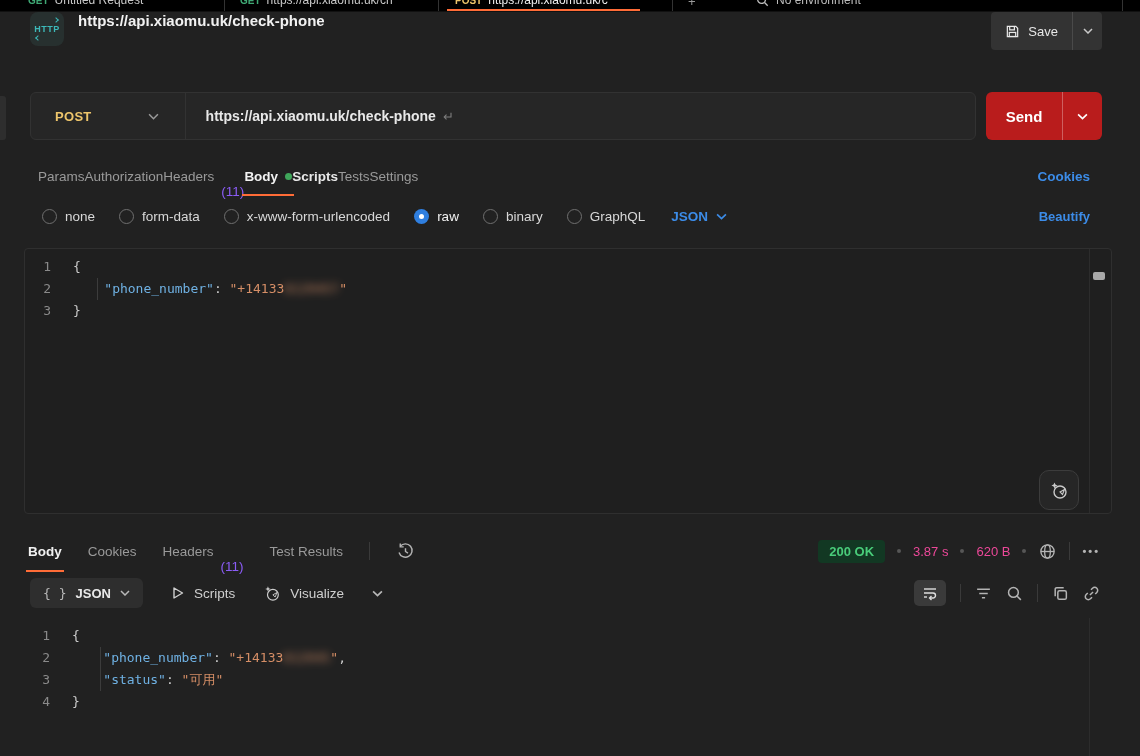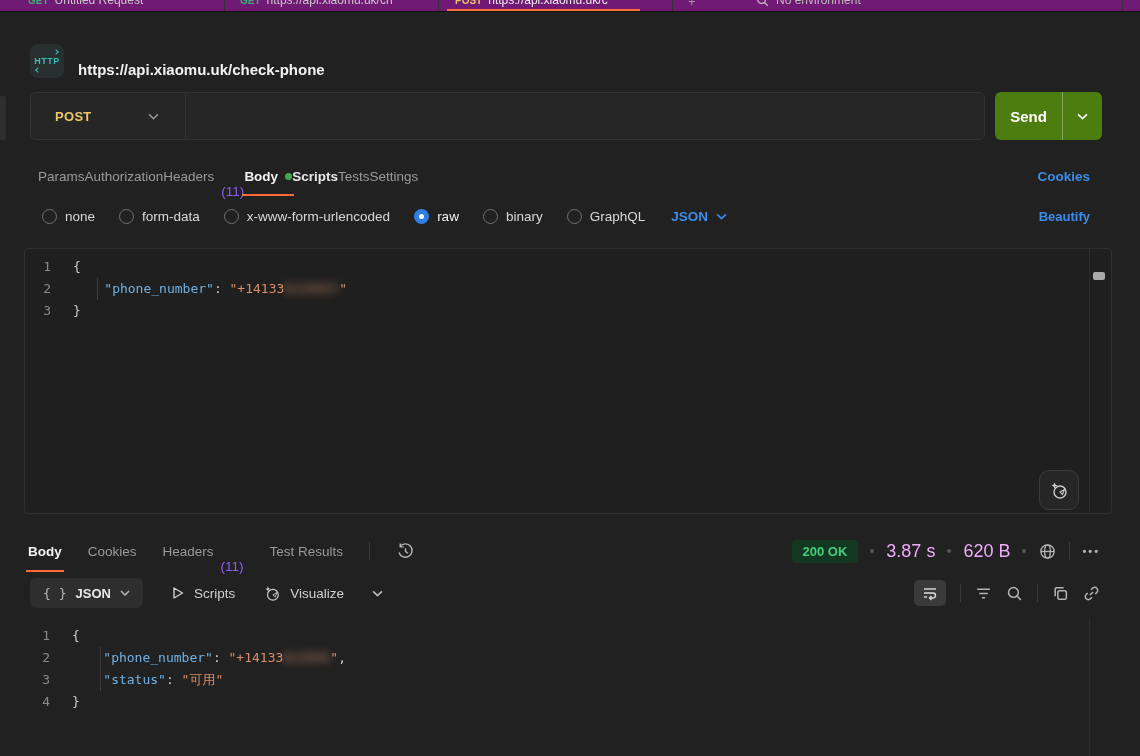--- a/index.html
+++ b/index.html
@@ -1,51 +1,51 @@
 <!DOCTYPE html>
 <html><head>
 <meta charset="utf-8">
 <style>
   * { margin:0; padding:0; box-sizing:border-box; }
   html,body { width:1140px; height:756px; background:#212121; overflow:hidden;
     font-family:"Liberation Sans", sans-serif; color:#d6d6d6; }
   .app { position:relative; width:1140px; height:756px; }
 
   
-  .topbar { position:relative; height:12px; background:#701a75; border-bottom:1px solid #111; overflow:hidden; }
+  .topbar { position:relative; height:12px; background:#000000; border-bottom:1px solid #111; overflow:hidden; }
   .topbar .tt { position:absolute; top:-7px; font-size:12px; color:#c9c9c9; white-space:nowrap; }
   .tt .m-get  { color:#3fa874; font-weight:bold; font-size:10px; margin-right:6px; }
   .tt .m-post { color:#edc56b; font-weight:bold; font-size:10px; margin-right:6px; }
   .tab-underline { position:absolute; left:447px; top:9px; width:193px; height:2px; background:#ff6c37; }
   .topbar .tdiv { position:absolute; top:0; width:1px; height:12px; background:#333; }
   .topbar .plus { position:absolute; top:-6px; left:688px; color:#9a9a9a; font-size:13px; }
   .topbar .env { position:absolute; top:-7px; left:756px; font-size:12px; color:#bdbdbd; display:flex; gap:7px; align-items:center; }
 
   
-  .req-header { height:66px; display:flex; align-items:flex-end; padding:0 38px 0 30px; }
+  .req-header { height:66px; display:flex; align-items:flex-start; padding:0 38px 0 30px; }
   .http-badge { width:34px; height:34px; border-radius:8px; background:#27302f; display:flex; align-items:center; justify-content:center; margin-right:14px; position:relative; }
   .http-badge span { color:#3cb9b9; font-size:9px; font-weight:bold; letter-spacing:.5px; }
   .http-badge i { position:absolute; border:solid #3cb9b9; border-width:0 1px 1px 0; width:4px; height:4px; }
   .http-badge i.a1 { top:6px; right:6px; transform:rotate(-45deg); }
   .http-badge i.a2 { bottom:6px; left:6px; transform:rotate(135deg); }
   .req-title { font-size:15px; font-weight:bold; color:#f2f2f2; }
   .spacer { flex:1; }
   .save-btn { display:flex; align-items:center; height:38px; background:#333333; border-radius:4px; overflow:hidden; cursor:pointer; }
   .save-main { display:flex; align-items:center; gap:8px; padding:0 14px; font-size:13px; color:#e8e8e8; }
   .save-chev { width:30px; height:38px; display:flex; align-items:center; justify-content:center; border-left:1px solid #4a4a4a; }
 
   
   .url-row { display:flex; margin:14px 38px 0 30px; height:48px; gap:10px; }
   .url-box { flex:1; display:flex; align-items:center; background:#262626; border:1px solid #323232; border-radius:6px; }
   .method { color:#edc56b; font-weight:bold; font-size:13px; padding-left:24px; letter-spacing:.3px; }
   .method-chev { margin-left:56px; }
   .url-vdiv { width:1px; height:48px; background:#323232; margin-left:26px; }
   .url-text { margin-left:20px; font-size:14px; font-weight:bold; color:#e8e8e8; }
   .enter-glyph { color:#7d7d7d; font-size:13px; margin-left:7px; font-weight:normal; }
-  .send-btn { width:107px; display:flex; background:#4d7c0f; border-radius:6px; overflow:hidden; cursor:pointer;text-align:right; }
+  .send-btn { width:116px; display:flex; background:#b91c1c; border-radius:6px; overflow:hidden; cursor:pointer;text-align:right; }
   .send-main { flex:1; display:flex; align-items:center; justify-content:center; color:#fff; font-weight:bold; font-size:15px; }
   .send-chev { width:40px; display:flex; align-items:center; justify-content:center; border-left:1px solid rgba(255,255,255,.3); }
 
   
   .req-tabs { display:flex; align-items:center; margin:16px 50px 0 38px; height:40px; font-size:13.5px; color:#9a9a9a; }
   .rtab { position:relative; height:40px; display:flex; align-items:center; gap:7px; cursor:pointer; white-space:nowrap; }
   .rtab .cnt { color:#8b5cf6;margin-top:31px; }
   .rtab.active { color:#f2f2f2; font-weight:bold; }
   .rtab.active::after { content:""; position:absolute; left:-2px; right:-2px; bottom:0; height:2px; background:#ff6c37; }
   .rtab.bright { color:#e8e8e8; font-weight:bold; }
@@ -73,21 +73,21 @@
   .blurred { filter:blur(4px); opacity:.9; }
   .iguide { position:absolute; width:1px; background:#3c3c3c; }
   .scroll-track { position:absolute; top:0; bottom:0; right:21px; width:1px; background:#2c2c2c; }
   .scroll-thumb { position:absolute; top:23px; right:6px; width:12px; height:8px; background:#a9a9a9; border-radius:2px; }
   .postbot-btn { position:absolute; right:32px; bottom:3px; width:40px; height:40px; border-radius:10px; background:#262626; border:1px solid #3c3c3c; display:flex; align-items:center; justify-content:center; cursor:pointer; }
 
   
   .resp-meta { display:flex; align-items:center; gap:26px; margin:16px 40px 0 28px; height:42px; font-size:13.5px; color:#9a9a9a; }
   .vdiv { width:1px; height:18px; background:#3a3a3a; }
   .status-pill { background:#123823; color:#49cc7a; font-size:13px; font-weight:bold; padding:4px 11px; border-radius:4px; }
-  .meta-val { color:#f0abfc; font-size:18px; }
+  .meta-val { color:#ec4899; font-size:13px; }
   .sep-dot { width:4px; height:4px; border-radius:50%; background:#565656; }
   .meta-right { display:flex; align-items:center; gap:12px;justify-content:space-between; }
   .icon-btn { display:flex; align-items:center; justify-content:center; cursor:pointer; }
   .more-dots { color:#b4b4b4; letter-spacing:2px; font-size:11px; font-weight:bold; }
 
   
   .resp-toolbar { display:flex; align-items:center; margin:2px 40px 0 30px; height:38px; }
   .json-pill { display:flex; align-items:center; gap:9px; background:#2e2e2e; border-radius:6px; height:30px; padding:0 13px; cursor:pointer; }
   .json-pill .braces { color:#b8b8b8; font-size:13px; font-family:"DejaVu Sans Mono", monospace; }
   .json-pill .fmt { color:#e8e8e8; font-size:13px; font-weight:bold; }
@@ -123,31 +123,47 @@
   </div>
 
   <div class="req-header">
     <div class="http-badge">
       <span>HTTP</span>
       <i class="a1"></i>
         <i class="a2"></i>
     </div>
     <div class="req-title">https://api.xiaomu.uk/check-phone</div>
     <div class="spacer"></div>
+    <div class="save-btn">
+      <div class="save-main">
+        <svg class="ic" width="15" height="15" viewBox="0 0 16 16">
+            <path d="M2.5 2.5h9l2 2v9h-11z" fill="none" stroke="#e8e8e8" stroke-width="1.3"></path>
+            <path d="M5 2.8v3.4h5V2.8" fill="none" stroke="#e8e8e8" stroke-width="1.3"></path>
+            <rect x="4.6" y="9" width="6.8" height="4.3" fill="none" stroke="#e8e8e8" stroke-width="1.3"></rect>
+          </svg>
+        <span>Save</span>
+      </div>
+      <div class="save-chev">
+        <svg class="chev" width="10" height="6" viewBox="0 0 10 6">
+            <path d="M1 1l4 4 4-4" fill="none" stroke="#c9c9c9" stroke-width="1.5"></path>
+          </svg>
+      </div>
+    </div>
   </div>
 
   <div class="url-row">
     <div class="url-box">
       <span class="method">POST</span>
       <span class="method-chev">
         <svg class="chev" width="11" height="7" viewBox="0 0 10 6">
             <path d="M1 1l4 4 4-4" fill="none" stroke="#9a9a9a" stroke-width="1.4"></path>
           </svg>
       </span>
       <span class="url-vdiv"></span>
+      <span class="url-text"><span>https://api.xiaomu.uk/check-phone</span><span class="enter-glyph">↵</span></span>
     </div>
     <div class="send-btn">
       <div class="send-main">Send</div>
       <div class="send-chev">
         <svg class="chev" width="11" height="7" viewBox="0 0 10 6">
             <path d="M1 1l4 4 4-4" fill="none" stroke="#ffffff" stroke-width="1.5"></path>
           </svg>
       </div>
     </div>
   </div>

